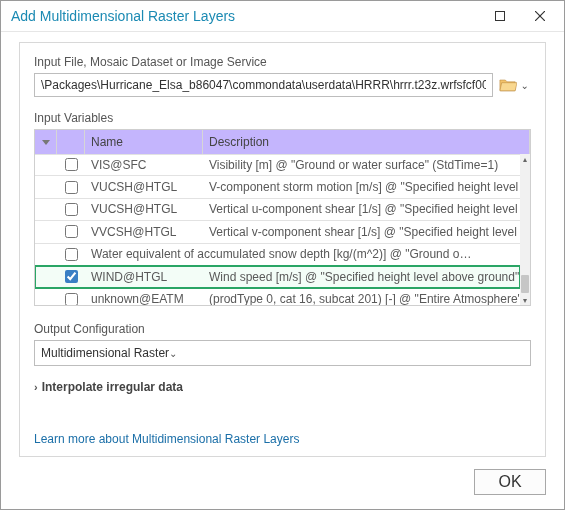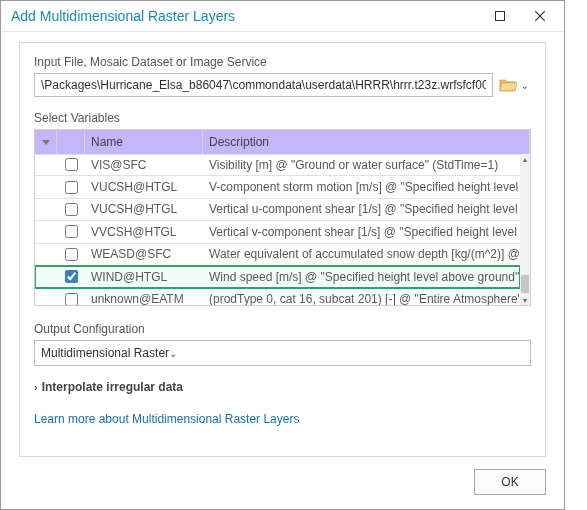--- a/index.html
+++ b/index.html
@@ -33,21 +33,21 @@
     cursor: pointer;
   }
   .body {
     flex: 1;
     padding: 10px 18px 0 18px;
     display: flex; flex-direction: column;
     min-height: 0;
   }
   .inner-panel {
     border: 1px solid #d8d8d8;
-    padding: 12px 14px 30px 14px;
+    padding: 12px 14px 10px 14px;
     display: flex; flex-direction: column;
     flex: 1;
     min-height: 0;
   }
   .label {
     color: #555;
     margin-bottom: 4px;
   }
   .input-row {
     display: flex; align-items: center;
@@ -187,21 +187,21 @@
     padding: 12px 18px 14px;
     gap: 8px;
   }
   .btn {
     min-width: 70px;
     height: 24px;
     border: 1px solid #a8a8a8;
     background: #fcfcfc;
     display: flex; align-items: center; justify-content: center;
     cursor: pointer;
-    font-size: 12px;
+    font-size: 16px;
     color: #333;
   }
 </style>
 </head>
 <body>
 
 <div class="window">
 
   <div class="titlebar">
     <span class="title">Add Multidimensional Raster Layers</span>
@@ -228,21 +228,21 @@
           <svg viewBox="0 0 20 16" width="18" height="15">
             <path d="M1 3 h6 l2 2 h9 v9 a1 1 0 0 1 -1 1 H2 a1 1 0 0 1 -1 -1 Z" fill="#f3c36b" stroke="#b8863c" stroke-width="0.6"></path>
             <path d="M3 6 h17 l-2 9 H1 Z" fill="#f9d890" stroke="#b8863c" stroke-width="0.6"></path>
           </svg>
         </span>
         <span class="caret-icon">
           <span>⌄</span>
         </span>
       </div>
 
-      <div class="label">Select Variables</div>
+      <div class="label">Input Variables</div>
 
       <div class="table-wrap">
         <div class="thead">
           <div class="cell c-arrow">
               <div class="hdr-arrow"></div>
             </div>
           <div class="cell c-check"></div>
           <div class="cell c-name">Name</div>
           <div class="cell c-desc">Description</div>
         </div>
@@ -277,21 +277,20 @@
                 <input type="checkbox" style="">
               </div>
               <div class="cell c-name">VVCSH@HTGL</div>
               <div class="cell c-desc">Vertical v-component shear [1/s] @ "Specified height level above grou…</div>
             </div>
             <div class="trow">
               <div class="cell c-arrow"></div>
               <div class="cell c-check">
                 <input type="checkbox" style="">
               </div>
-              <div class="cell c-name">WEASD@SFC</div>
               <div class="cell c-desc">Water equivalent of accumulated snow depth [kg/(m^2)] @ "Ground o…</div>
             </div>
             <div class="trow highlight">
               <div class="cell c-arrow"></div>
               <div class="cell c-check">
                 <input type="checkbox" checked="" style="">
               </div>
               <div class="cell c-name">WIND@HTGL</div>
               <div class="cell c-desc">Wind speed [m/s] @ "Specified height level above ground" (StdTime=1)</div>
             </div>

